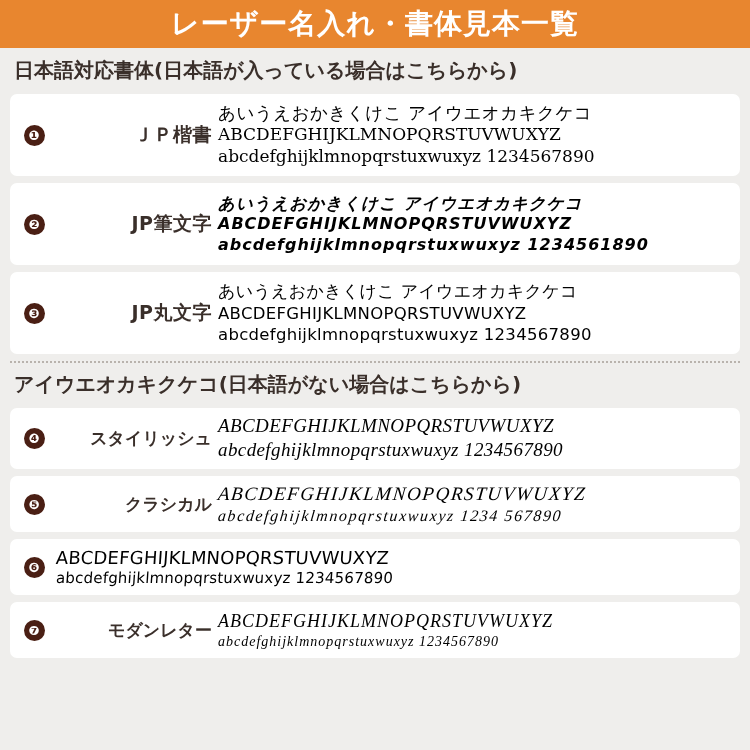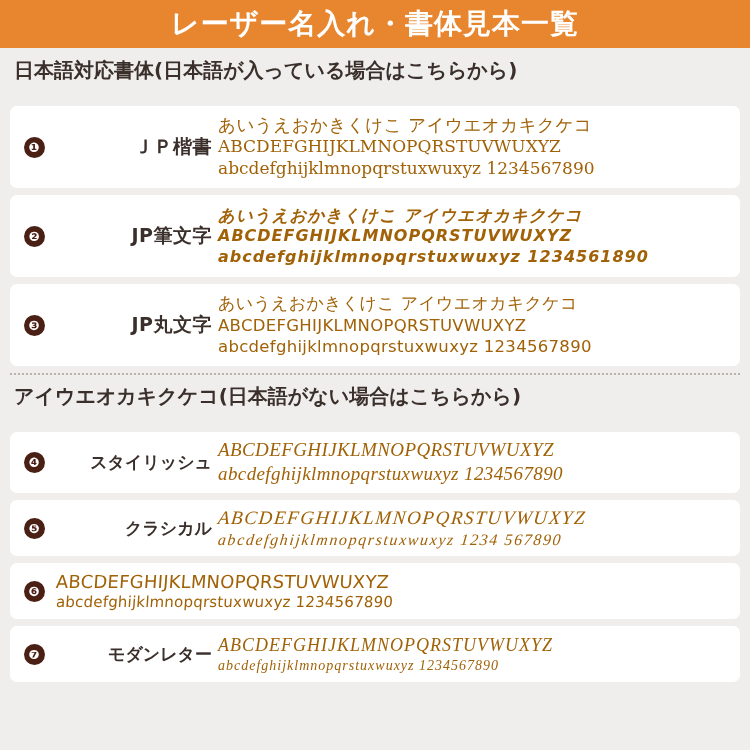--- a/index.html
+++ b/index.html
@@ -35,21 +35,21 @@
     font-size: 28px;
     font-weight: bold;
     color: #ffffff;
     letter-spacing: 1px;
     font-family: "DejaVu Sans", "Liberation Sans", sans-serif;
     line-height: 1;
   }
 
   
   .section-head {
-    padding: 9px 14px 22px 14px;
+    padding: 9px 14px 10px 14px;
     font-size: 20px;
     font-weight: bold;
     color: #3a2f2a;
     font-family: "DejaVu Sans", "Liberation Sans", sans-serif;
     letter-spacing: 0px;
     white-space: nowrap;
   }
   .section-head.second {
     padding-top: 8px;
   }
@@ -104,21 +104,21 @@
     text-align: right;
     font-family: "DejaVu Sans", "Liberation Sans", sans-serif;
     letter-spacing: 0.5px;
     white-space: nowrap;
   }
   .fname.small { font-size: 17px; letter-spacing: 0px; font-family: Liberation Mono, monospace; }
 
   .sample {
     flex: 1 1 auto;
     padding-left: 6px;
-    color: #a16207;
+    color: #000000;
     overflow: hidden;
   }
   .sample .line {
     white-space: nowrap;
     line-height: 1.28;
   }
 
   
   .jp-kaisho .line { font-family: "DejaVu Serif", "Liberation Serif", serif; font-size: 17px; }
   .jp-kaisho .line.jp { font-size: 17.5px; letter-spacing: 0.5px; }

